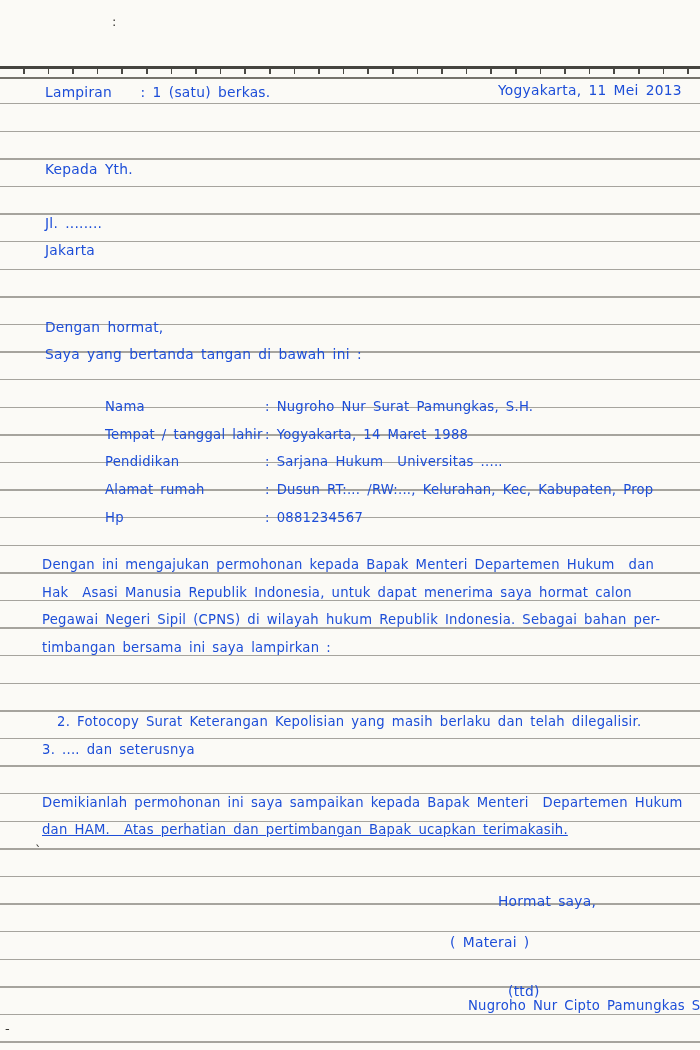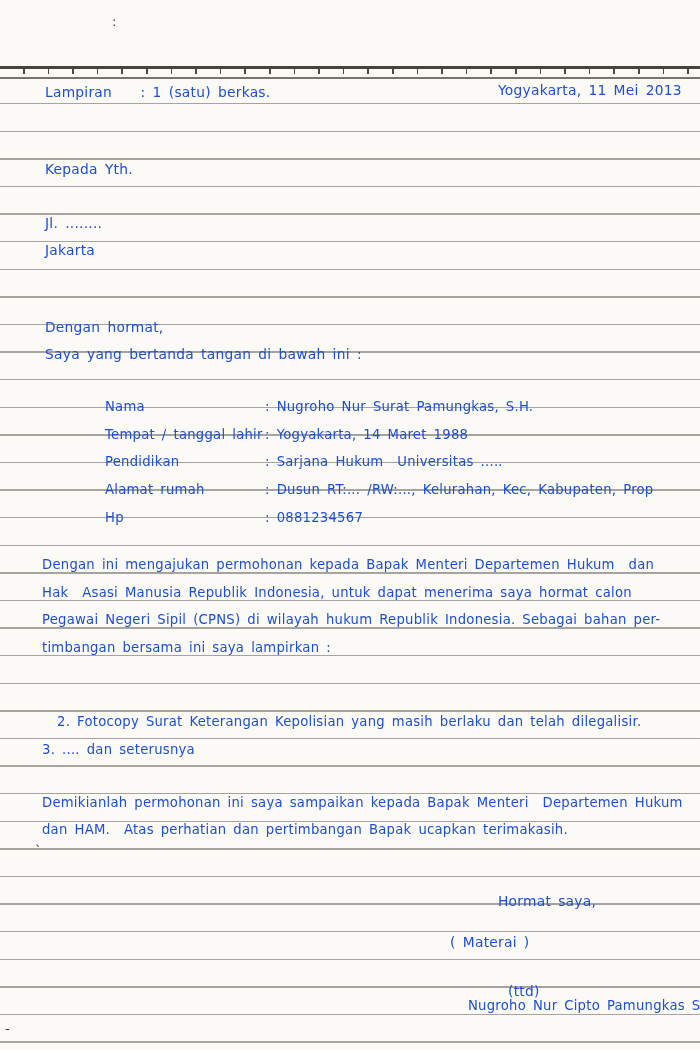--- a/index.html
+++ b/index.html
@@ -79,20 +79,20 @@
 
   <div class="hw" style="left:42px;top:556px;">Dengan ini mengajukan permohonan kepada Bapak Menteri Departemen Hukum  dan</div>
   <div class="hw" style="left:42px;top:584px;">Hak  Asasi Manusia Republik Indonesia, untuk dapat menerima saya hormat calon</div>
   <div class="hw" style="left:42px;top:611px;">Pegawai Negeri Sipil (CPNS) di wilayah hukum Republik Indonesia. Sebagai bahan per-</div>
   <div class="hw" style="left:42px;top:639px;">timbangan bersama ini saya lampirkan :</div>
 
   <div class="hw" style="left:57px;top:713px;">2. Fotocopy Surat Keterangan Kepolisian yang masih berlaku dan telah dilegalisir.</div>
   <div class="hw" style="left:42px;top:741px;">3. .... dan seterusnya</div>
 
   <div class="hw" style="left:42px;top:794px;">Demikianlah permohonan ini saya sampaikan kepada Bapak Menteri  Departemen Hukum</div>
-  <div class="hw" style="left:42px;top:821px;">dan HAM.  Atas perhatian dan pertimbangan Bapak ucapkan terimakasih.</div>
+  <div class="hw" style="left:42px;top:821px;text-decoration:underline;">dan HAM.  Atas perhatian dan pertimbangan Bapak ucapkan terimakasih.</div>
 
   <div class="hw big" style="left:498px;top:892px;">Hormat saya,</div>
   <div class="hw big" style="left:450px;top:933px;">( Materai )</div>
   <div class="hw big" style="left:508px;top:950px;margin-top:32px;">(ttd)</div>
   <div class="hw" style="left:468px;top:997px;">Nugroho Nur Cipto Pamungkas S.H.</div>
 
 </div>
 
 </body></html>

